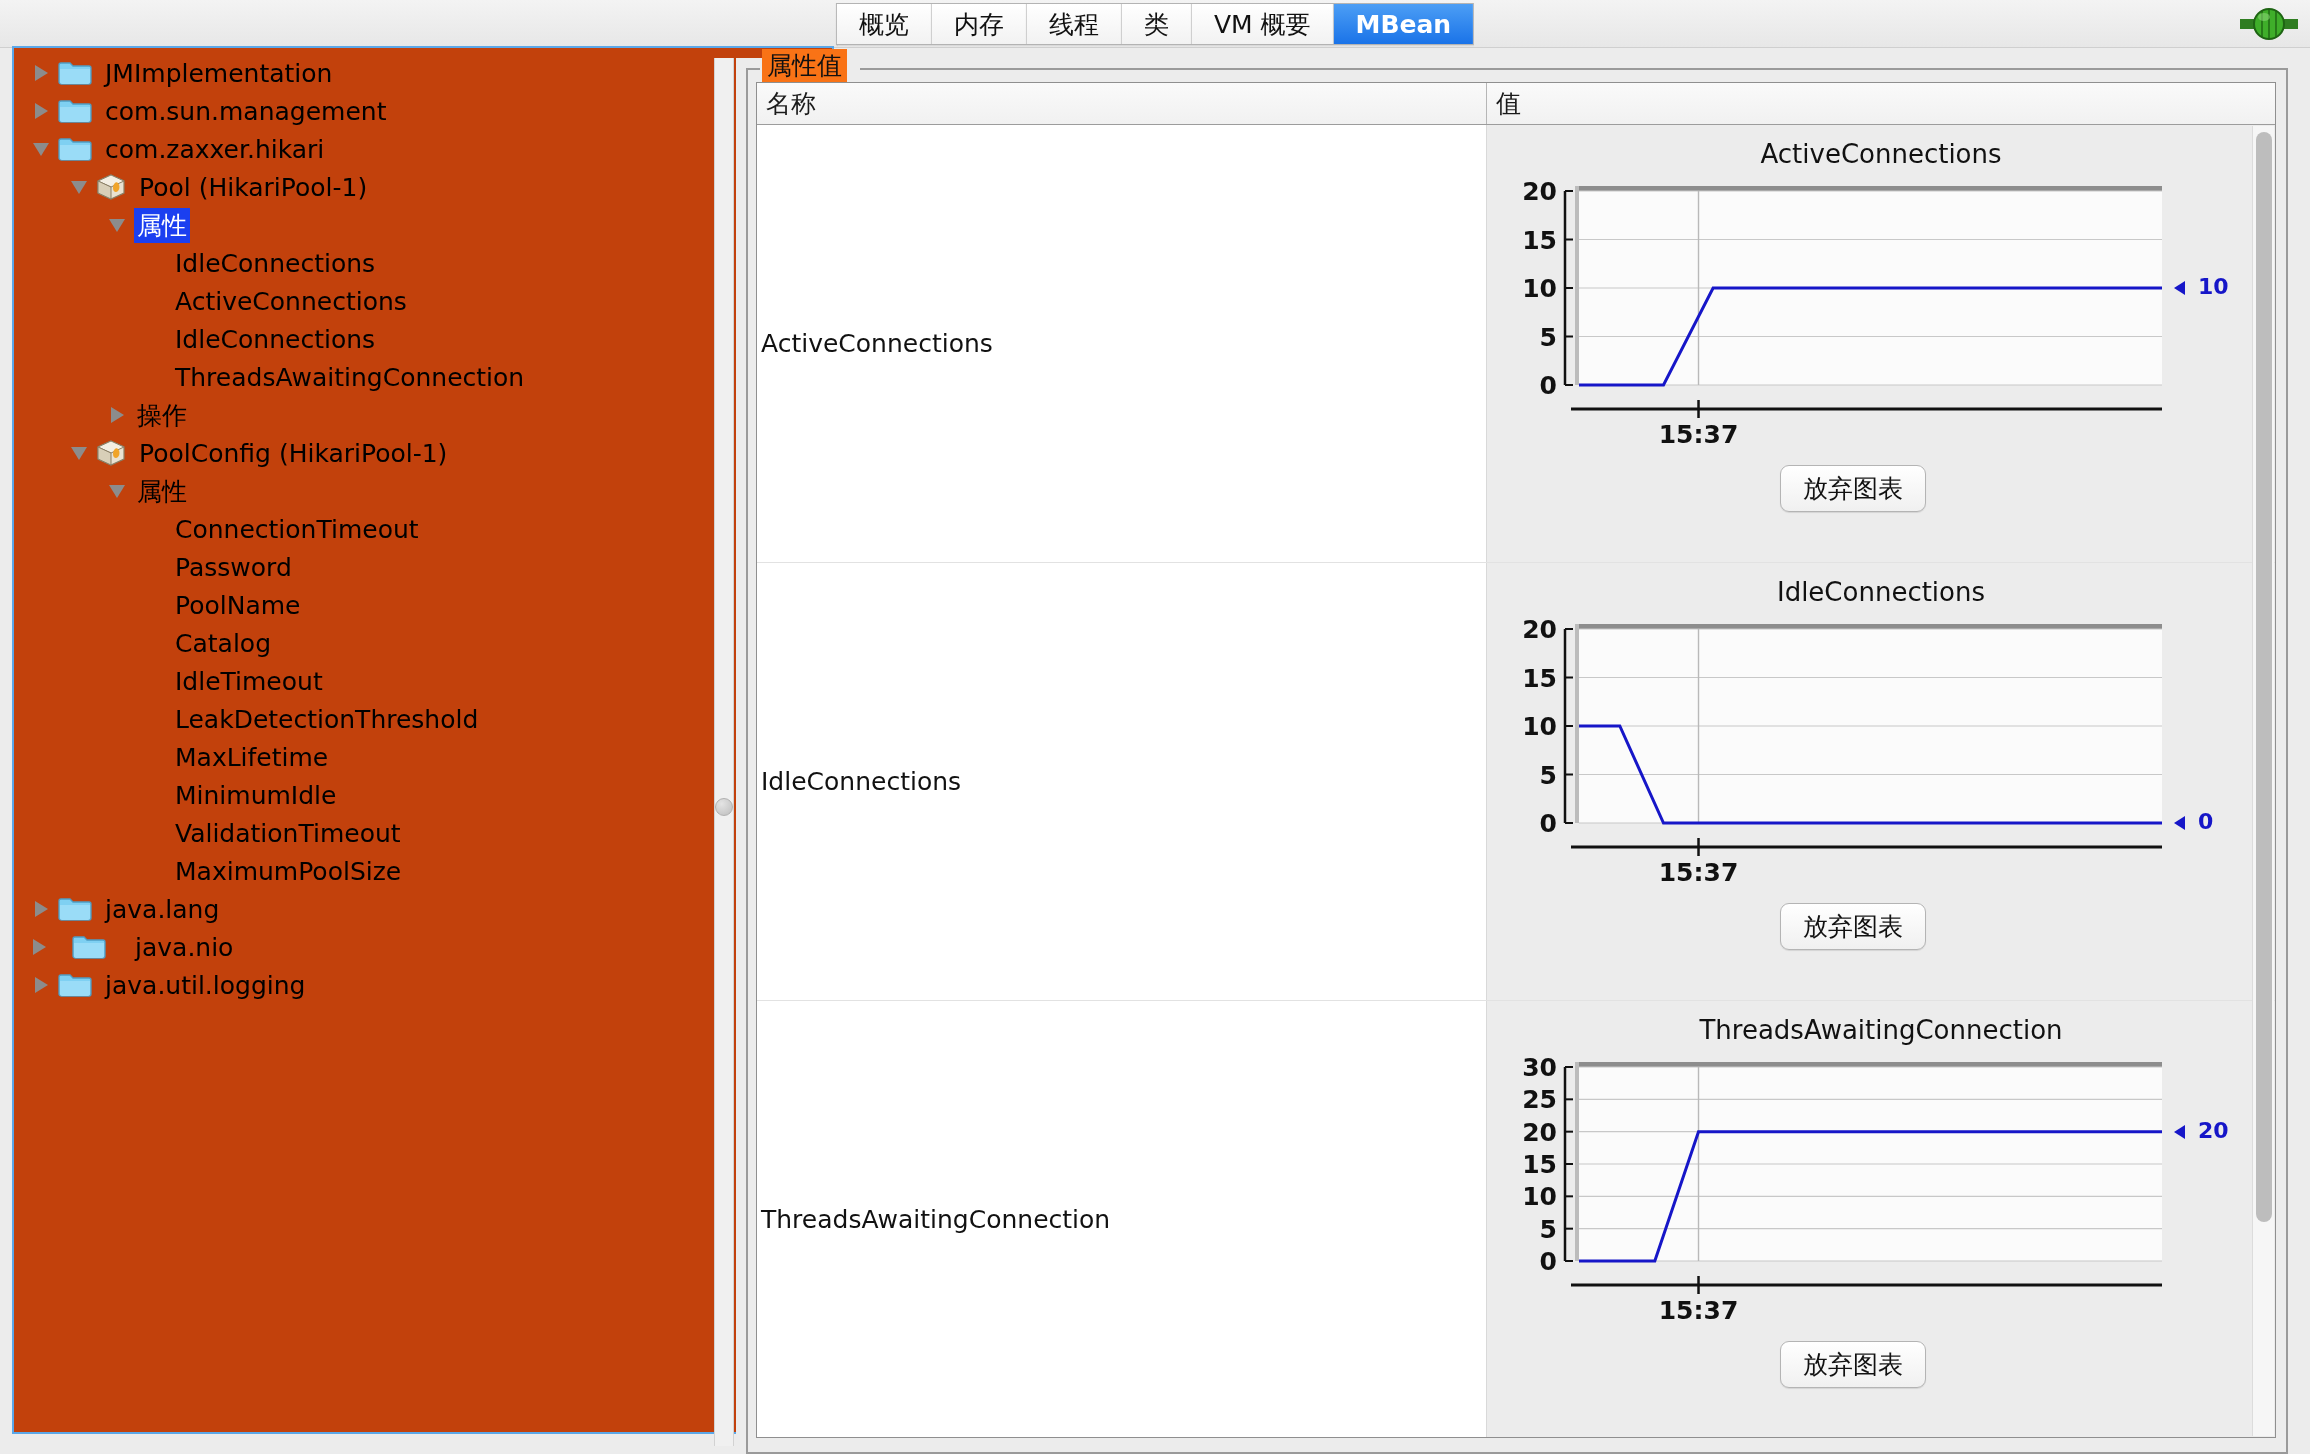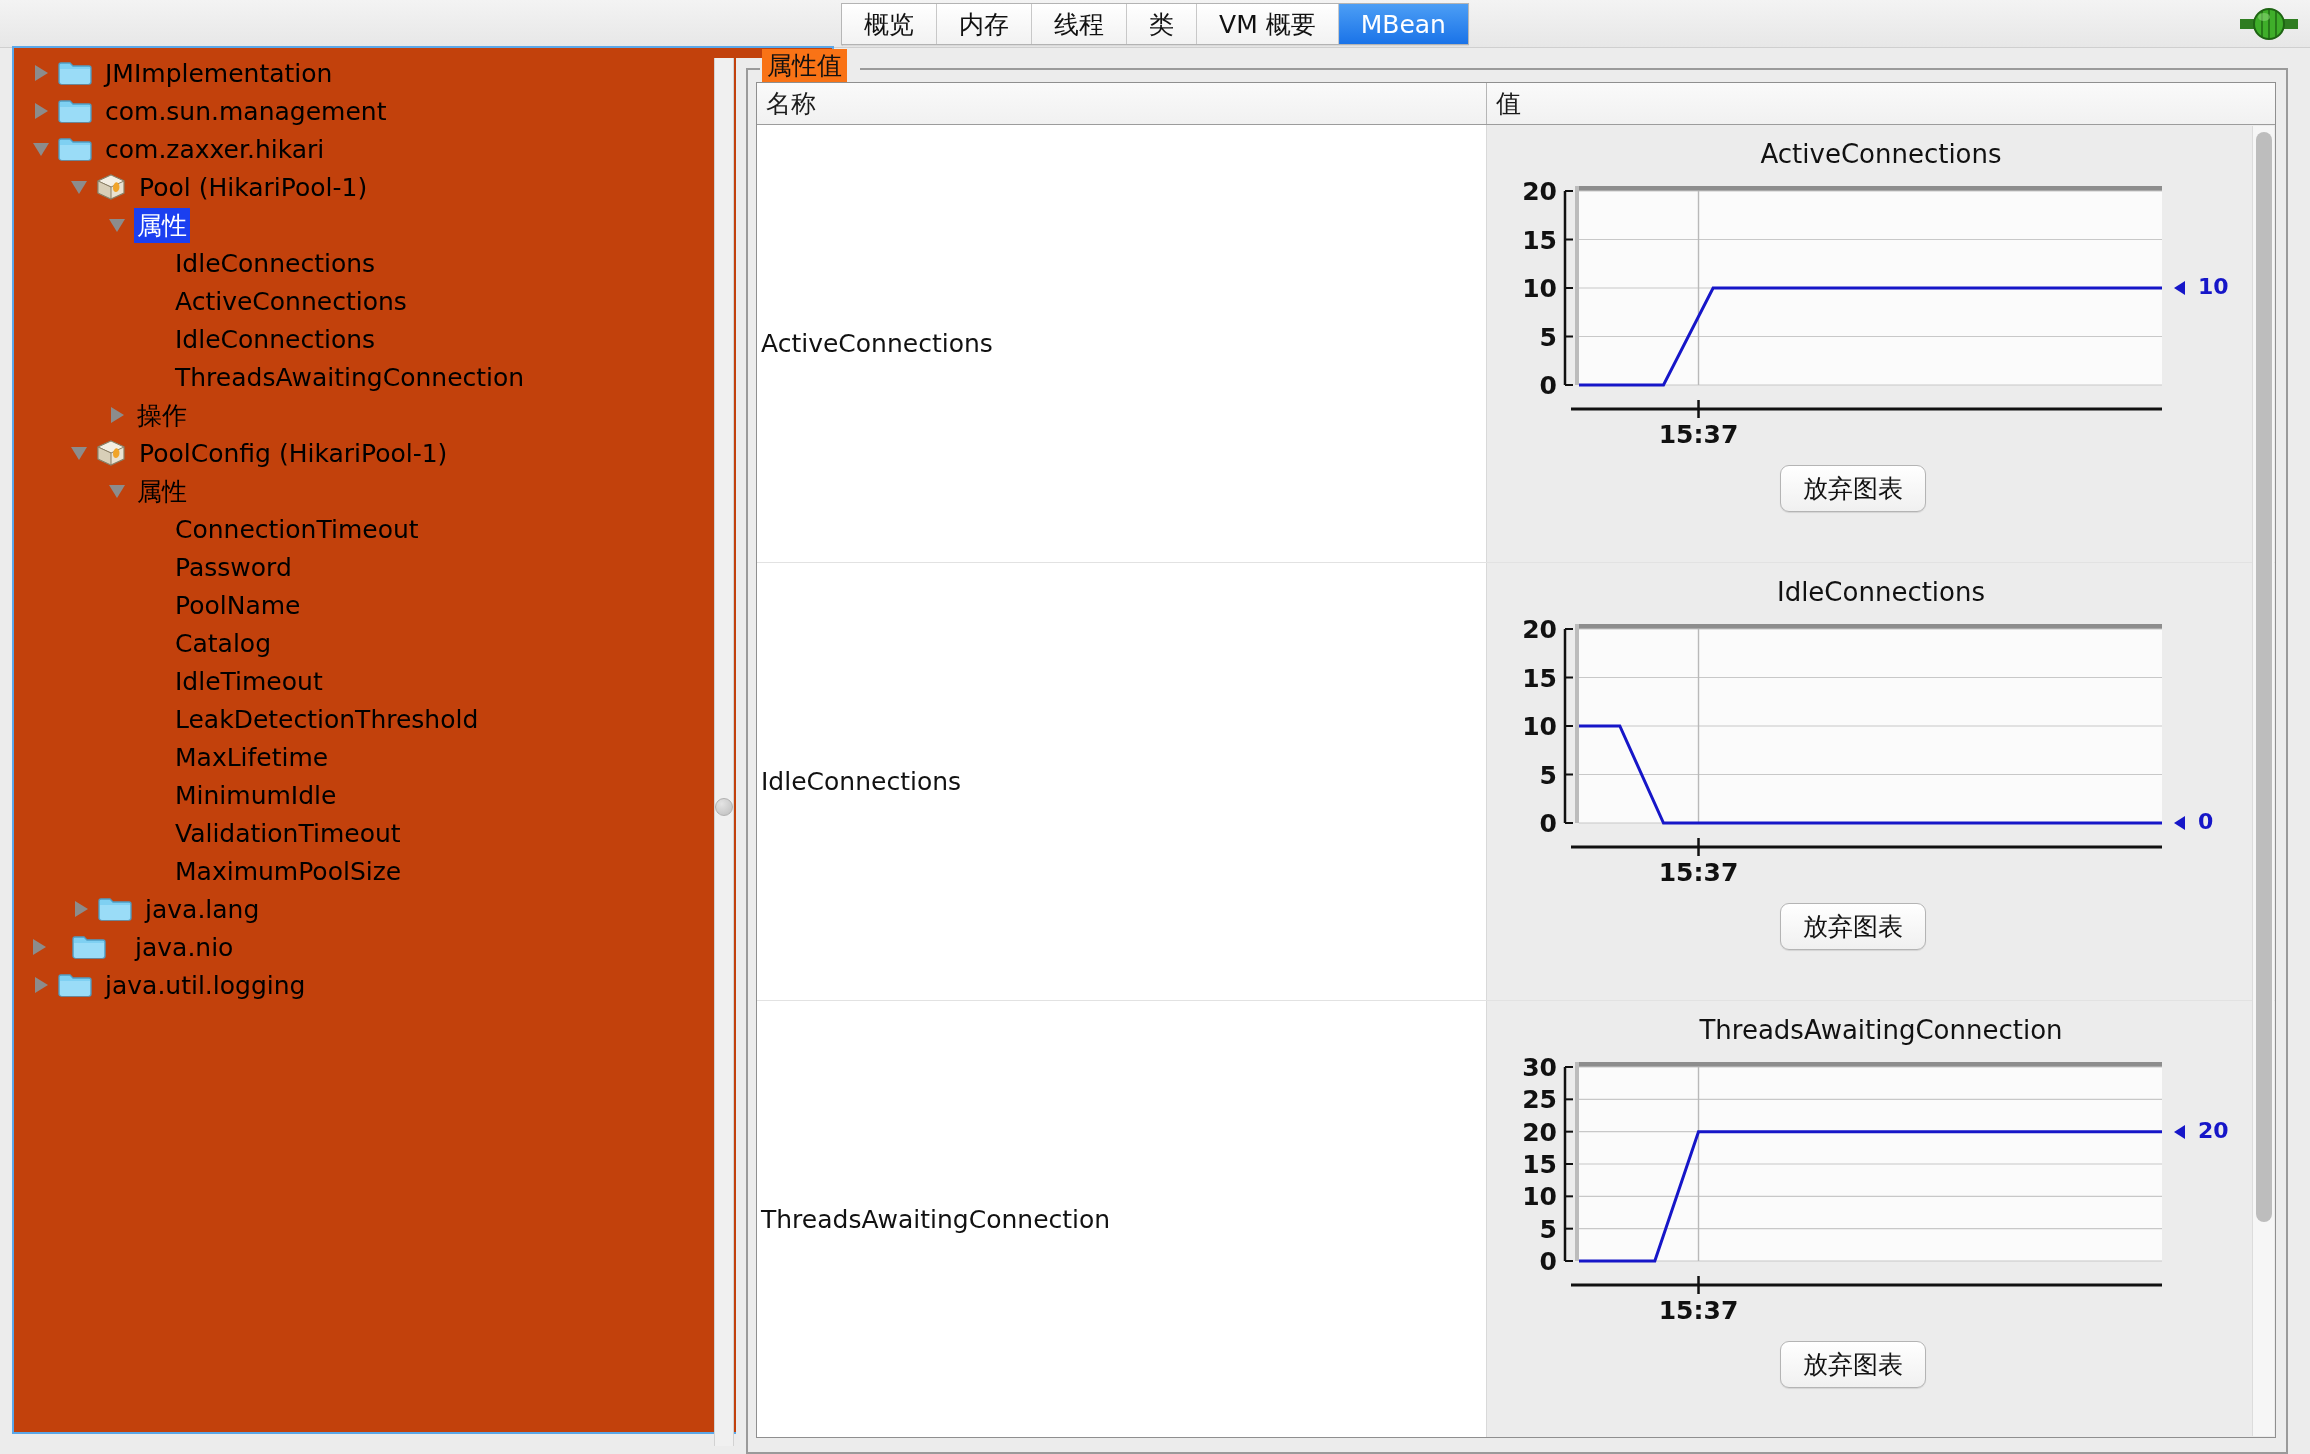--- a/index.html
+++ b/index.html
@@ -29,21 +29,21 @@
     padding: 0 22px; height: 100%;
     font-size: 25px; color: #111;
     background: linear-gradient(#ffffff, #f2f2f2);
     border-right: 1px solid #c6c6c6;
     white-space: nowrap;
     cursor: default;
   }
   .tab:last-child { border-right: none; }
   .tab.active {
     background: linear-gradient(#4c9ef5, #1a73e8);
-    color: #fff; font-weight: normal;
+    color: #fff; font-weight: bold;
     border-right: none;
   }
 
   .plug-icon { position: absolute; right: 10px; top: 7px; width: 62px; height: 34px; }
 
   
   .tree-pane {
     position: absolute; left: 12px; top: 46px;
     width: 822px; height: 1388px;
     background: #c2410c;
@@ -313,21 +313,21 @@
         <span class="tlabel">MinimumIdle</span>
       </div>
       <div class="tnode" style="padding-left: 128px;">
         <span class="twist none"></span>
         <span class="tlabel">ValidationTimeout</span>
       </div>
       <div class="tnode" style="padding-left: 128px;">
         <span class="twist none"></span>
         <span class="tlabel">MaximumPoolSize</span>
       </div>
-      <div class="tnode" style="padding-left: 14px; margin-left: 40px;">
+      <div class="tnode" style="padding-left: 14px;">
         <span class="twist">
           <span class="tri-r"></span>
         </span>
         <span class="folder-icon"><svg viewBox="0 0 34 26">
             <path d="M1 5a2 2 0 012-2h9l3 3h16a2 2 0 012 2v14a2 2 0 01-2 2H3a2 2 0 01-2-2z" fill="#7fd0f2" stroke="#4f9dc4" stroke-width="1.3"></path>
             <path d="M2 9h30v13a2 2 0 01-2 2H4a2 2 0 01-2-2z" fill="#9adcf7"></path>
           </svg></span>
         <span class="tlabel">java.lang</span>
       </div>
       <div class="tnode" style="padding-left: 12px; gap: 16px;">

